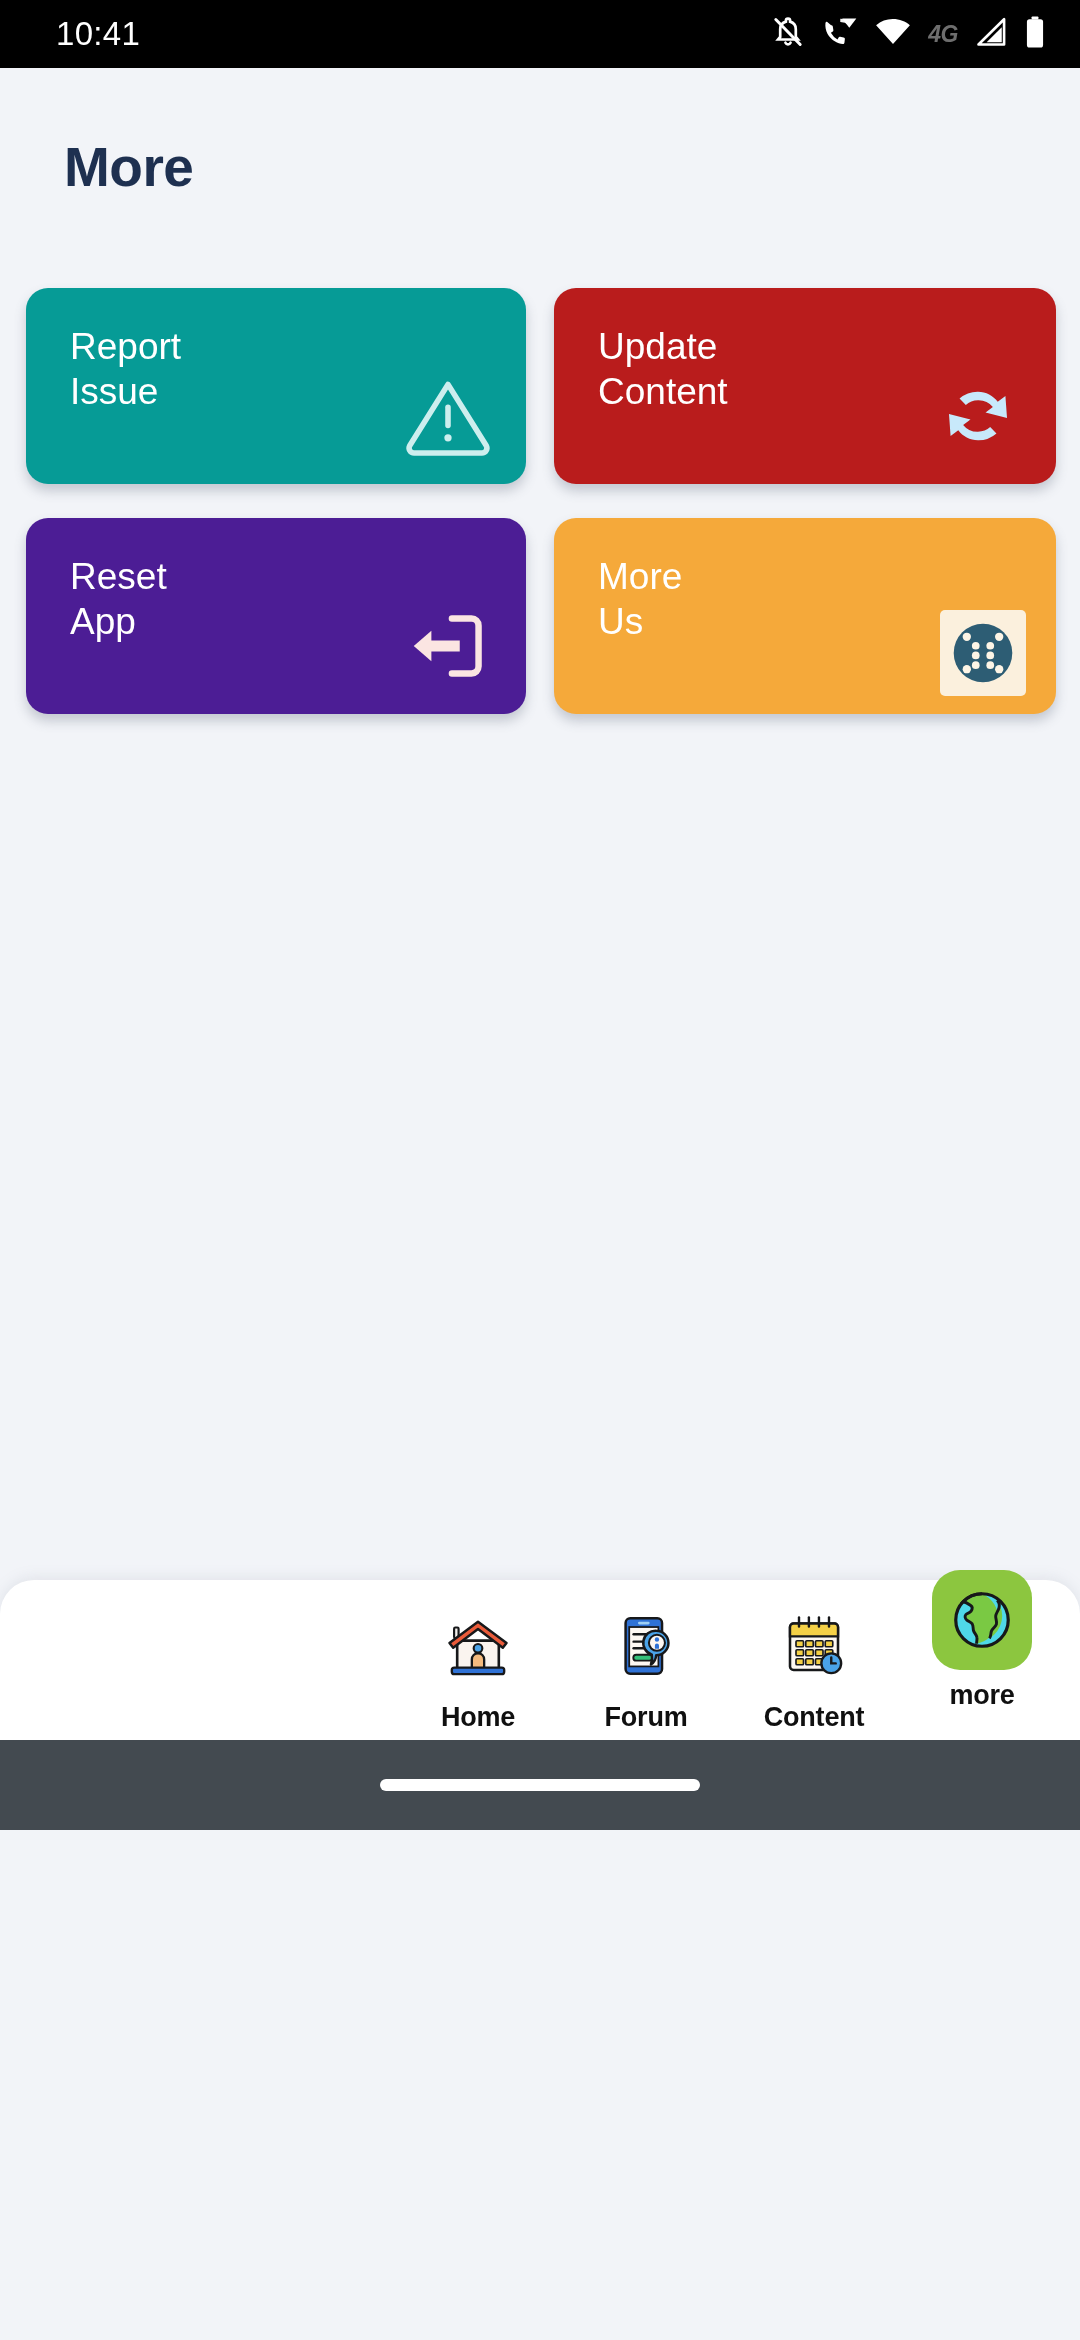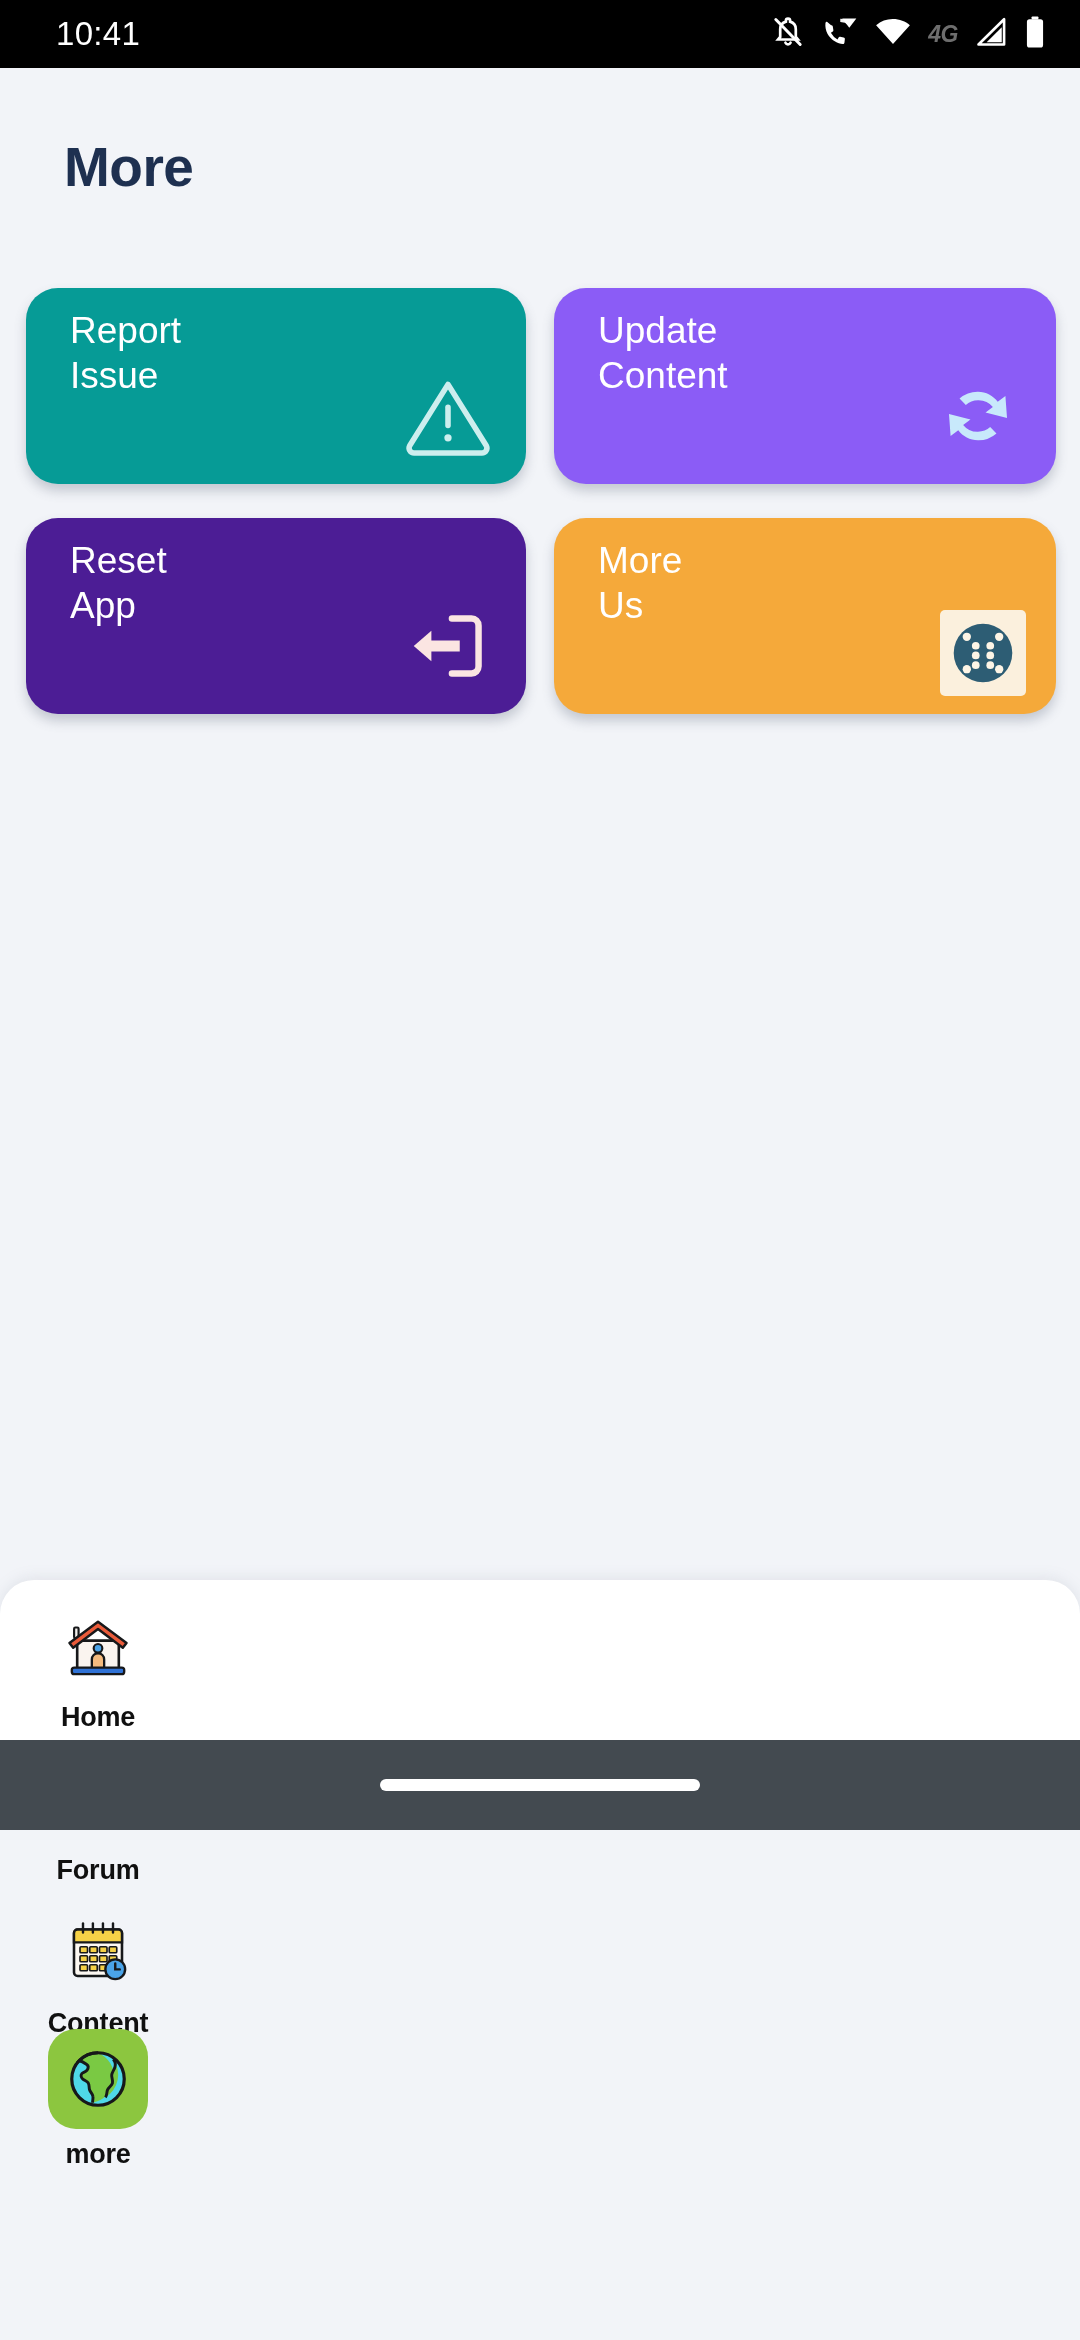--- a/index.html
+++ b/index.html
@@ -34,44 +34,43 @@
   .grid {
     position:absolute; left:26px; top:288px;
     width:1030px;
     display:grid;
     grid-template-columns:500px 502px;
     column-gap:28px; row-gap:34px;
   }
   .card {
     position:relative;
     height:196px;
-    border-radius:32px;
-    padding:20px 0 0 44px;
+    border-radius:22px;
+    padding:36px 0 0 44px;
     box-shadow:0 7px 12px rgba(90,100,120,.30);
     overflow:hidden;
     cursor:pointer;
   }
   .card-label {
     color:#fff; font-size:37px; line-height:1.22; font-weight:400;
     white-space:pre-line; position:relative; z-index:2;
   }
   .card-icon {
     position:absolute; right:26px; bottom:16px;
     width:104px; height:104px; z-index:1;
     display:flex; align-items:center; justify-content:center;
   }
 
   
   .navbar {
     position:absolute; left:0; bottom:90px; width:1080px; height:160px;
     background:#fff; border-radius:34px 34px 0 0;
-    display:flex; align-items:flex-start; justify-content:flex-start;
+    display:flex; align-items:flex-start; justify-content:flex-end;
     padding:0 14px;
     box-shadow:0 -3px 14px rgba(120,130,150,.13);
-    flex-direction:column;
   }
   .navitem {
     width:168px; padding-top:16px;
     display:flex; flex-direction:column; align-items:center; cursor:pointer;
   }
   .navicon-wrap {
     width:100px; height:100px;
     display:flex; align-items:center; justify-content:center;
     border-radius:28px;
   }
@@ -148,21 +147,21 @@
 Issue</div>
       <div class="card-icon">
         <svg width="92" height="92" viewBox="0 0 48 48" fill="none" stroke="#cdeeee" stroke-width="2.9" stroke-linecap="round" stroke-linejoin="round">
           <path d="M24 7.5 44 39.5a2.6 2.6 0 0 1-2.3 3.8H6.3A2.6 2.6 0 0 1 4 39.5z"></path>
           <path d="M24 19.5v9.5"></path>
           <circle cx="24" cy="35.4" r="1.9" fill="#cdeeee" stroke="none"></circle>
         </svg>
       </div>
     </div>
 
-    <div class="card" style="background:#8b5cf6">
+    <div class="card" style="background:#b91c1c">
       <div class="card-label">Update
 Content</div>
       <div class="card-icon">
         <svg width="86" height="86" viewBox="0 0 48 48" fill="#c8e9fb">
           <path d="M24 10.5c4.5 0 8.5 2.2 11 5.6l4.3-3.3.9 12.3-12-3 4.1-3.1A10.3 10.3 0 0 0 24 15.2c-2.6 0-5 1-6.8 2.6l-3.5-3.5A15.3 15.3 0 0 1 24 10.5z"></path>
           <path d="M24 37.5c-4.5 0-8.5-2.2-11-5.6l-4.3 3.3-.9-12.3 12 3-4.1 3.1A10.3 10.3 0 0 0 24 32.8c2.6 0 5-1 6.8-2.6l3.5 3.5A15.3 15.3 0 0 1 24 37.5z"></path>
         </svg>
       </div>
     </div>
 

